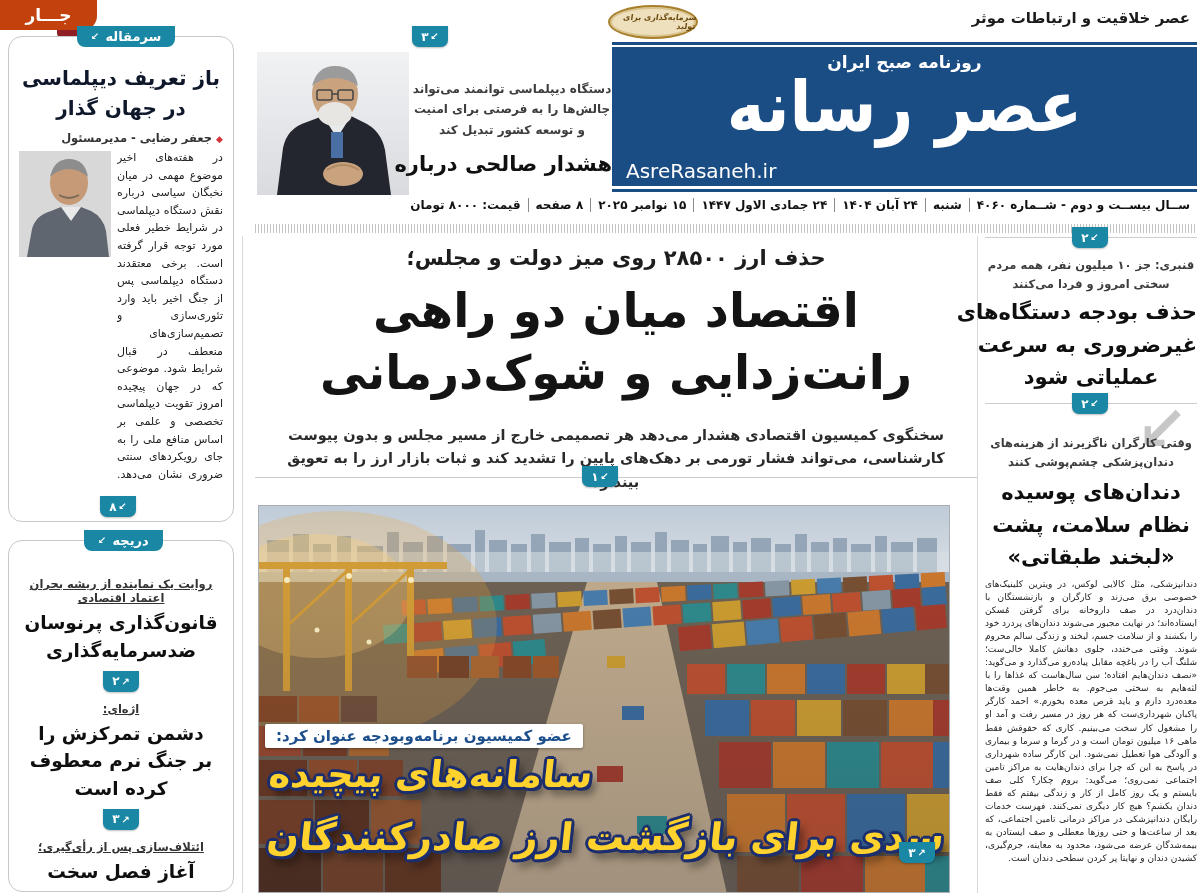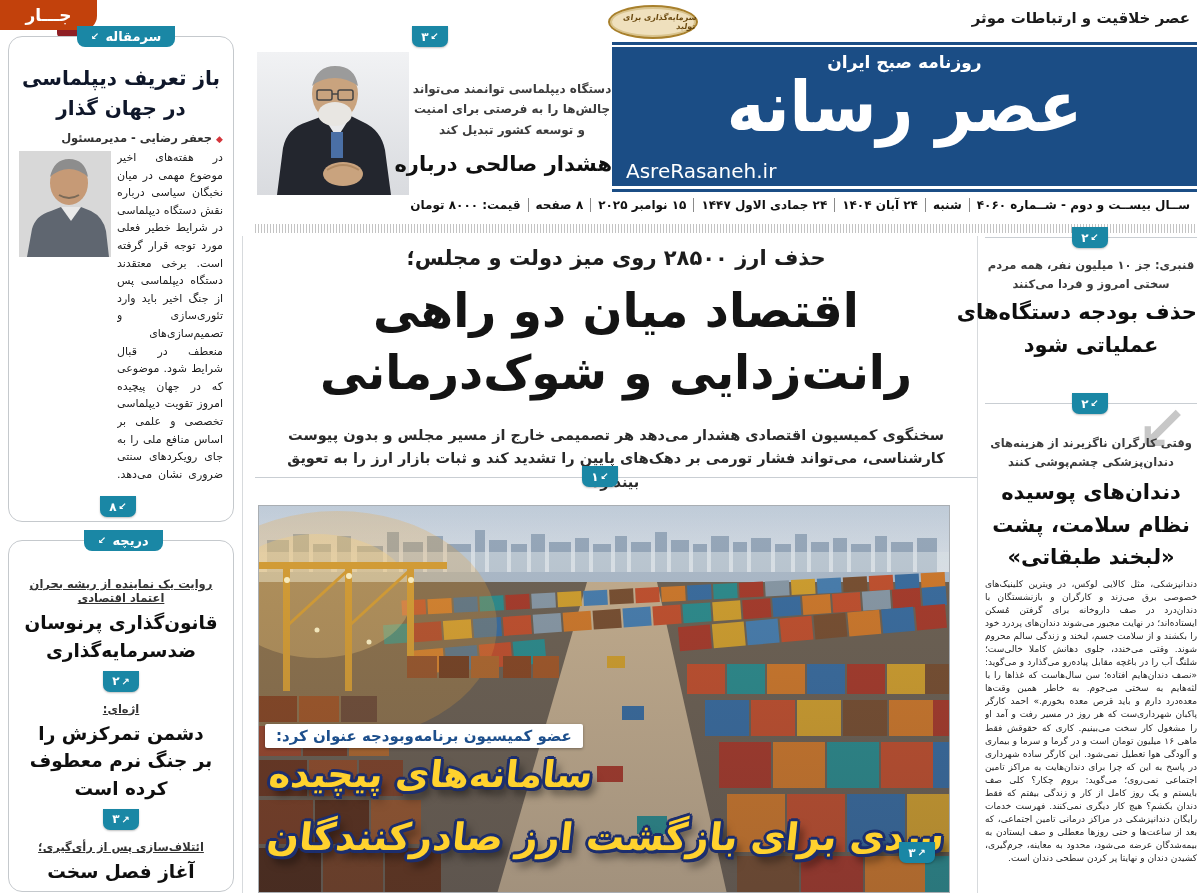--- a/index.html
+++ b/index.html
@@ -181,20 +181,21 @@
 </div>
 
 <div class="hline" style="left:985px; top:237px; width:212px;"></div>
 <div class="pbadge" style="left:1072px; top:227px;">
   <span>۲</span>
     <span class="arr">↙</span>
 </div>
 <div class="abs rc-kick" style="top:256px;">قنبری: جز ۱۰ میلیون نفر، همه مردم سختی امروز و فردا می‌کنند</div>
 <div class="abs rc-hl" style="top:296px;">
   <div>حذف بودجه دستگاه‌های</div>
+  <div>غیرضروری به سرعت</div>
   <div>عملیاتی شود</div>
 </div>
 
 <div class="hline" style="left:985px; top:403px; width:212px;"></div>
 <div class="pbadge" style="left:1072px; top:393px;">
   <span>۲</span>
     <span class="arr">↙</span>
 </div>
 <div class="abs big-arrow">↙</div>
 <div class="abs rc-kick" style="top:434px;">وقتی کارگران ناگزیرند از هزینه‌های دندان‌پزشکی چشم‌پوشی کنند</div>

